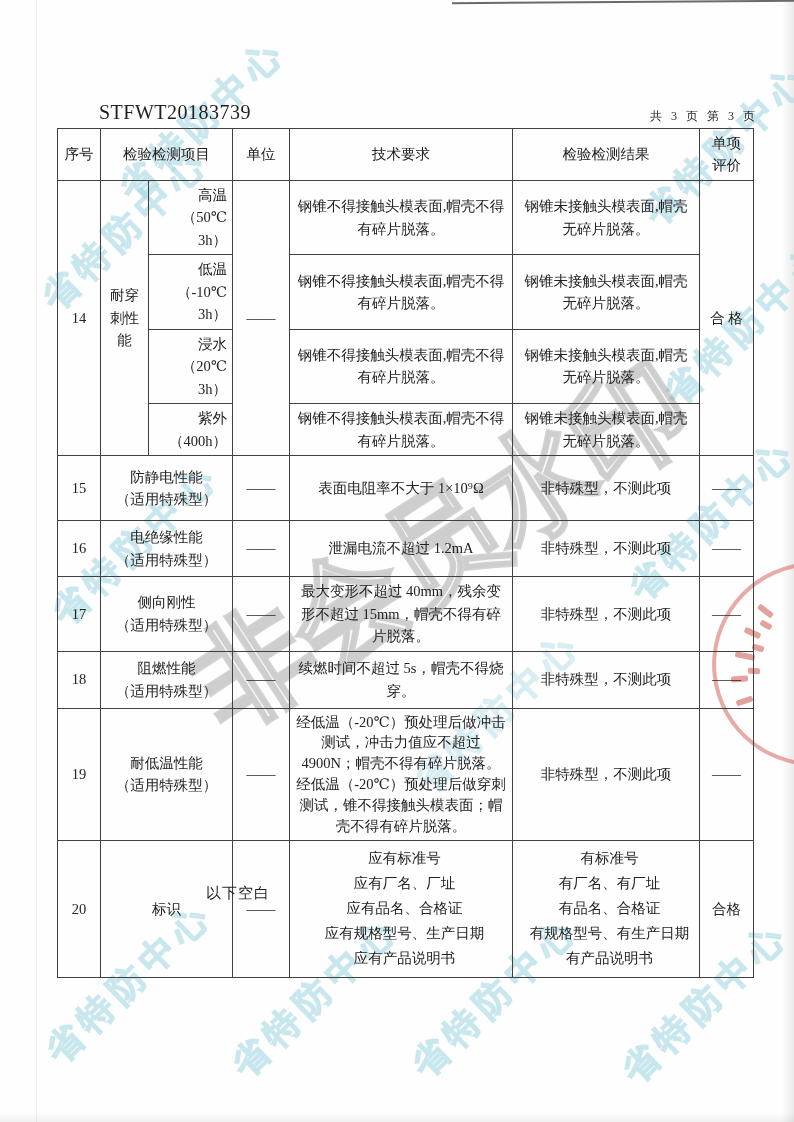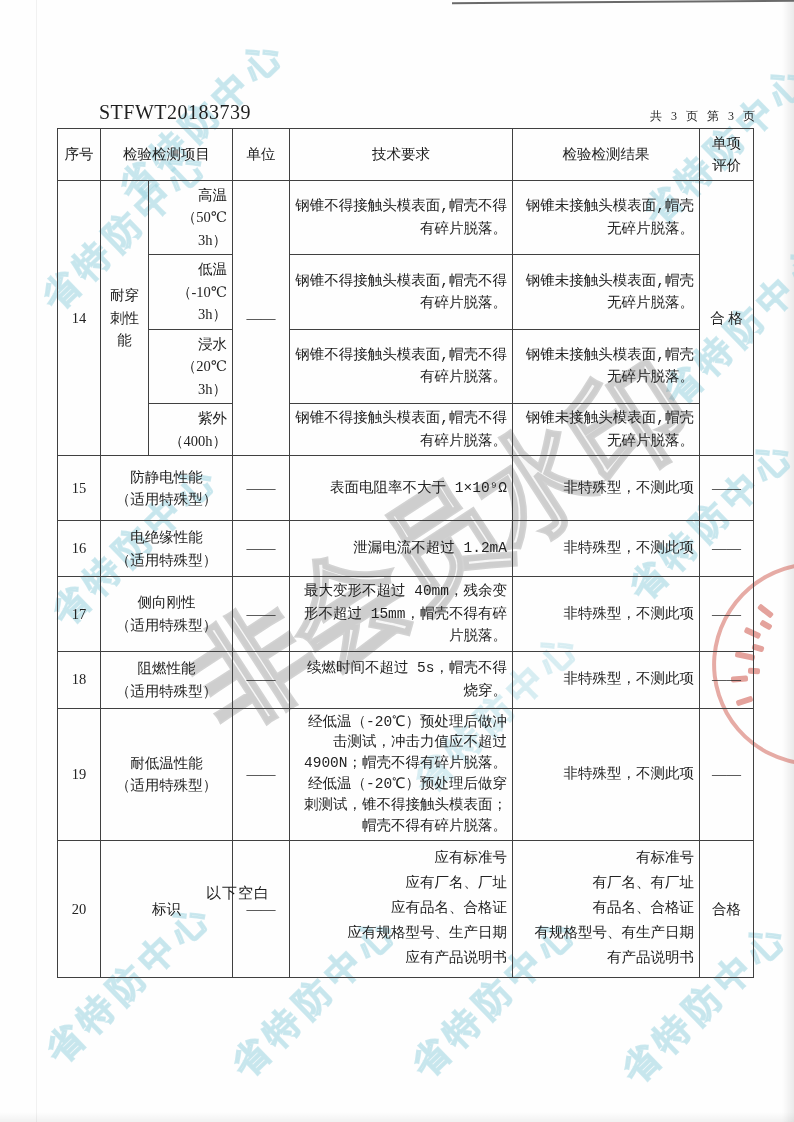--- a/index.html
+++ b/index.html
@@ -24,21 +24,21 @@
   .page-info{position:absolute;right:36px;top:108px;font-size:12px;letter-spacing:3px;}
   
   table.results{position:absolute;left:57px;top:128px;width:696px;
     border-collapse:collapse;table-layout:fixed;}
   table.results td{
     border:1px solid #404040;vertical-align:middle;
     font-size:14.5px;line-height:1.55;color:#222;
     padding:3px 5px;white-space:pre-line;overflow:hidden;
   }
   td.c{text-align:center;padding:2px 2px;}
-  td.req,td.res{text-align:right;padding:4px 5px 4px 9px;font-family:Liberation Mono, monospace;}
+  td.req,td.res{text-align:center;padding:4px 5px 4px 9px;}
   tr.tight td.req{line-height:1.44;margin-top:13px;}
   tr.tall td.req, tr.tall td.res{line-height:1.72;padding-left:12px;}
   td.subname{font-size:13.5px;line-height:1.6;text-align:right;}
   td.hdr{text-align:center;font-size:15px;padding:2px;line-height:1.45;}
   
   .below-blank{position:absolute;left:205px;top:882px;width:380px;
     display:flex;align-items:flex-start;font-size:15px;flex-direction:column;}
   .below-blank .rule{flex:1;height:0;border-top:2px solid #3c3c3c;}
   .below-blank .bb-text{margin:0 1px;letter-spacing:1px;white-space:nowrap;}
   

